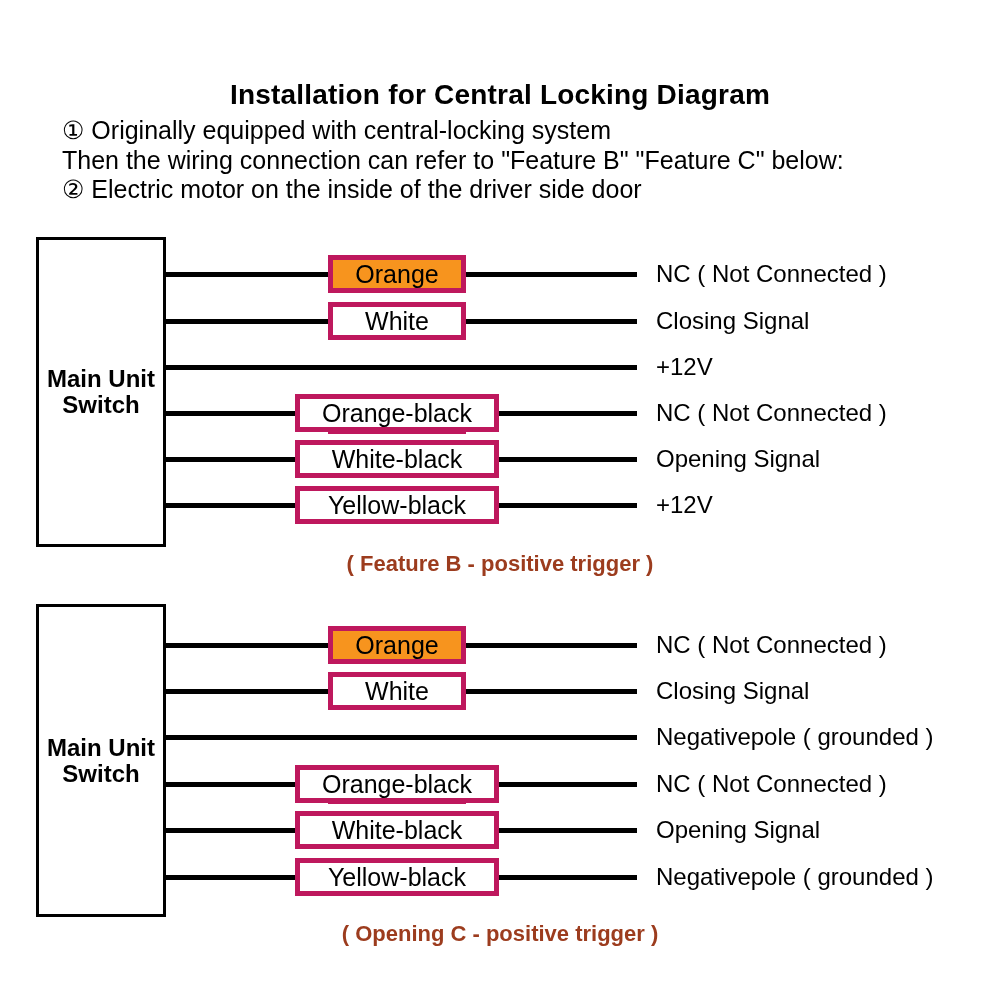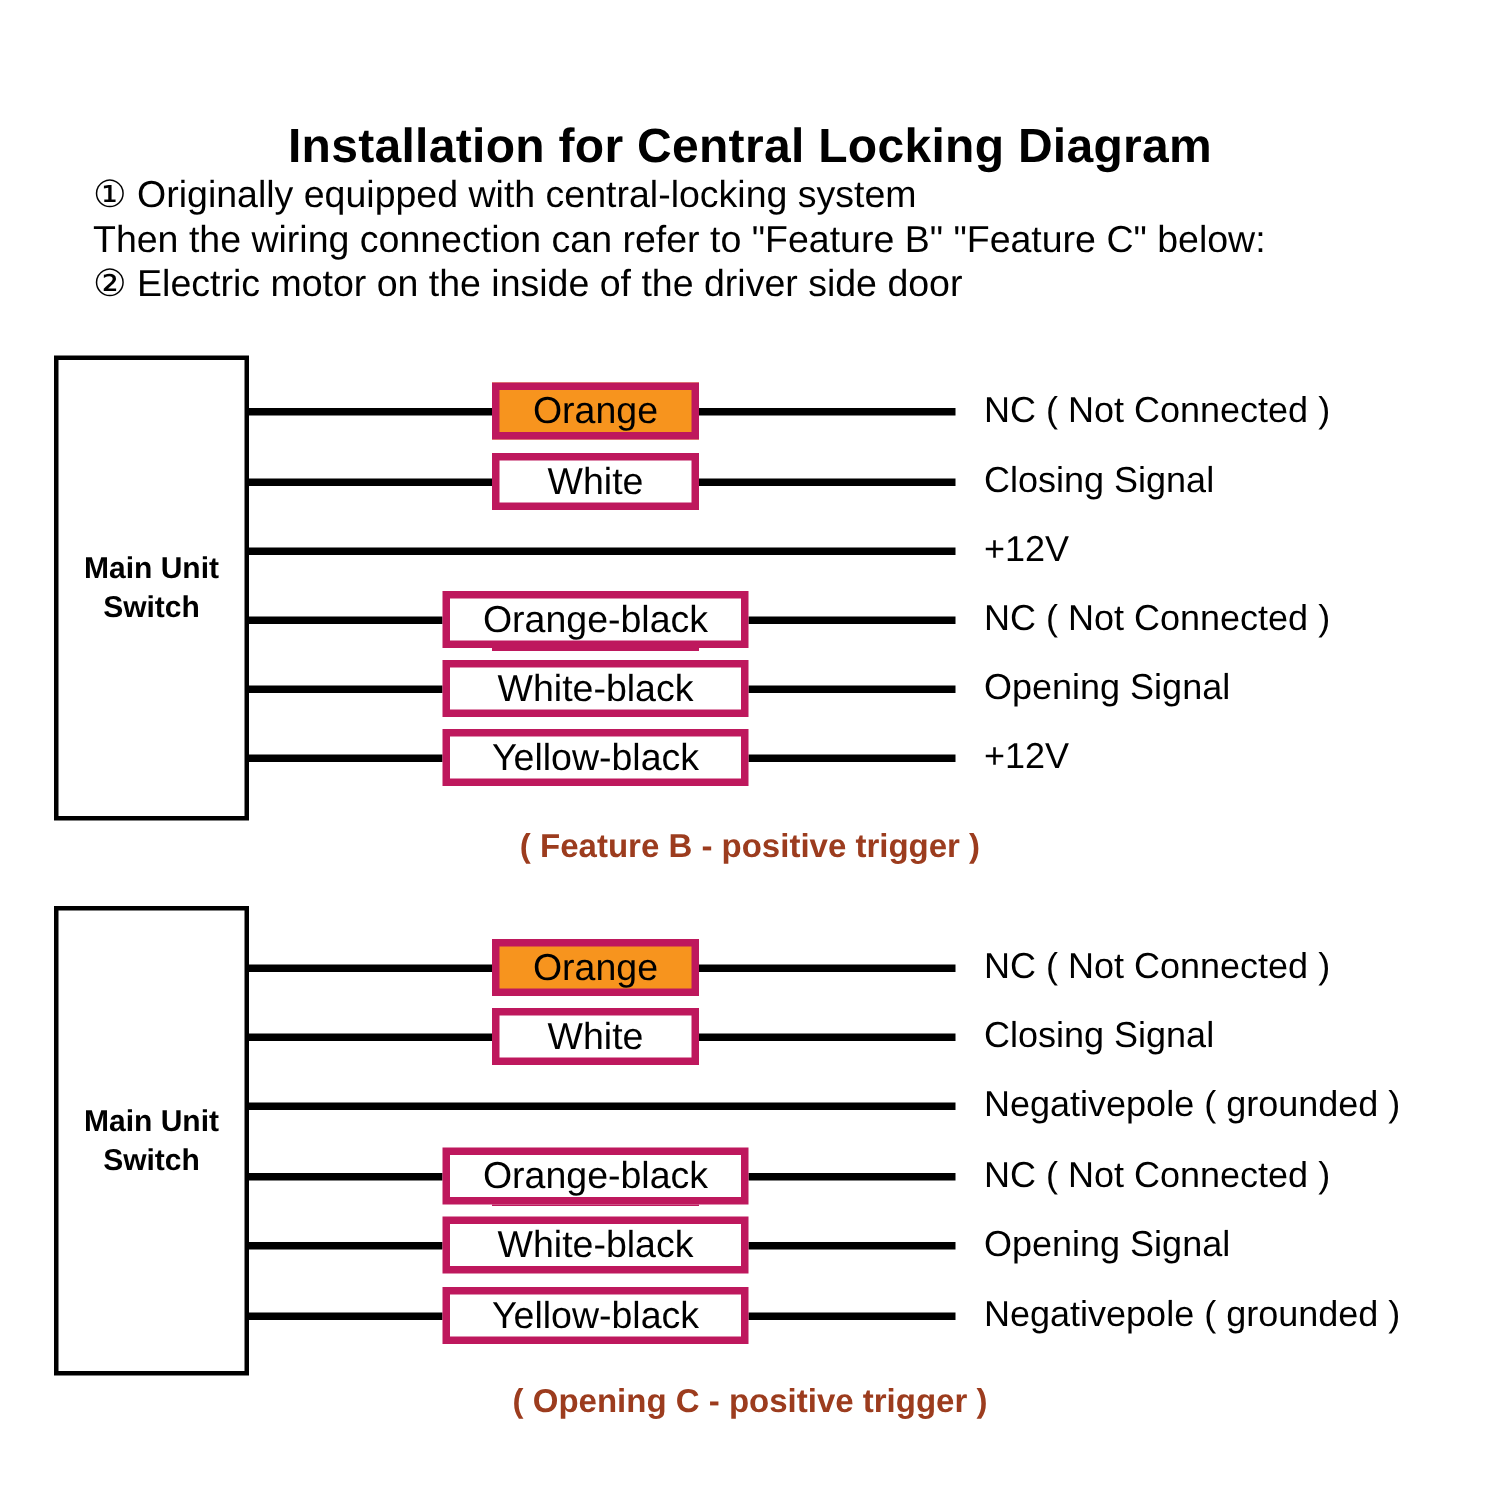--- a/index.html
+++ b/index.html
@@ -9,41 +9,41 @@
     font-family:"Liberation Sans", sans-serif;
     color:#000;
     position:relative;
     overflow:hidden;
   }
   .page { position:absolute; inset:0; }
 
   .title {
     position:absolute; top:79px; left:0; width:1000px;
     text-align:center;
-    font-size:32px; font-weight:bold;
+    font-size:28px; font-weight:bold;
     letter-spacing:0.2px;
   }
 
   .instructions {
     position:absolute; top:116px; left:62px;
     font-size:25px; line-height:29.5px;
     white-space:nowrap;
   }
 
   .diagram { position:absolute; left:0; width:1000px; }
   #d1 { top:237px; height:345px; }
   #d2 { top:604px; height:350px; }
 
   .mainbox {
     position:absolute; left:36px; top:0; width:130px;
     border:3px solid #000; background:#fff;
     box-sizing:border-box;
     display:flex; flex-direction:column;
     align-items:center; justify-content:center;
-    font-weight:bold; font-size:20px; line-height:26px;
+    font-weight:bold; font-size:24px; line-height:26px;
     text-align:center;
   }
   #d1 .mainbox { height:310px; }
   #d2 .mainbox { height:313px; }
 
   .row { position:absolute; left:0; width:1000px; height:0; }
   
   #d1 .r0{top:274px} #d1 .r1{top:321px} #d1 .r2{top:367px}
   #d1 .r3{top:413px} #d1 .r4{top:459px} #d1 .r5{top:505px}
   

